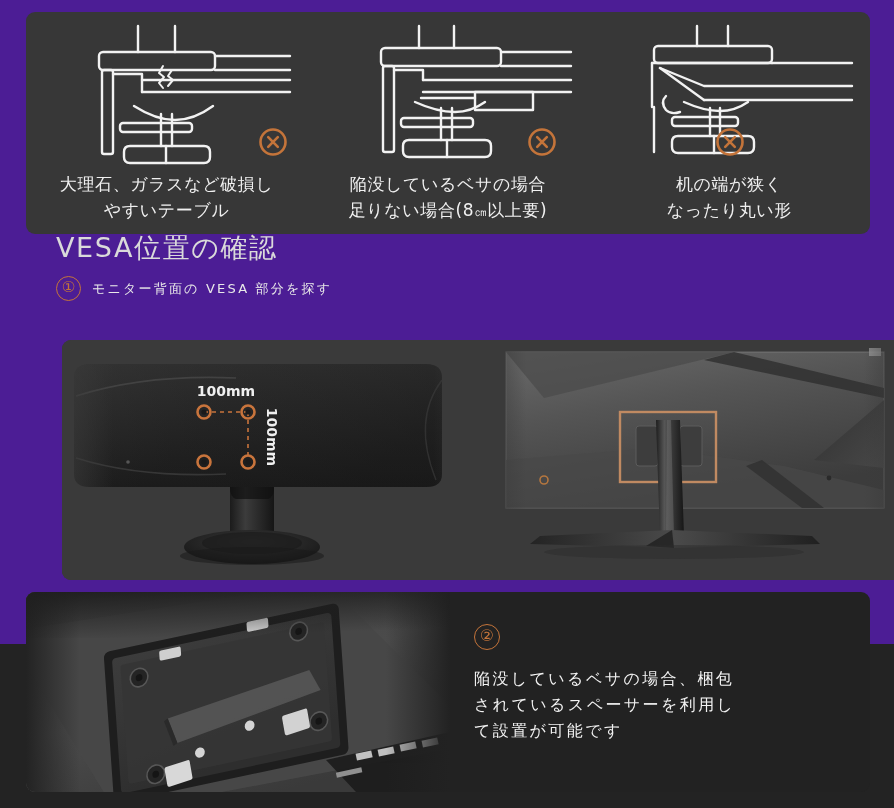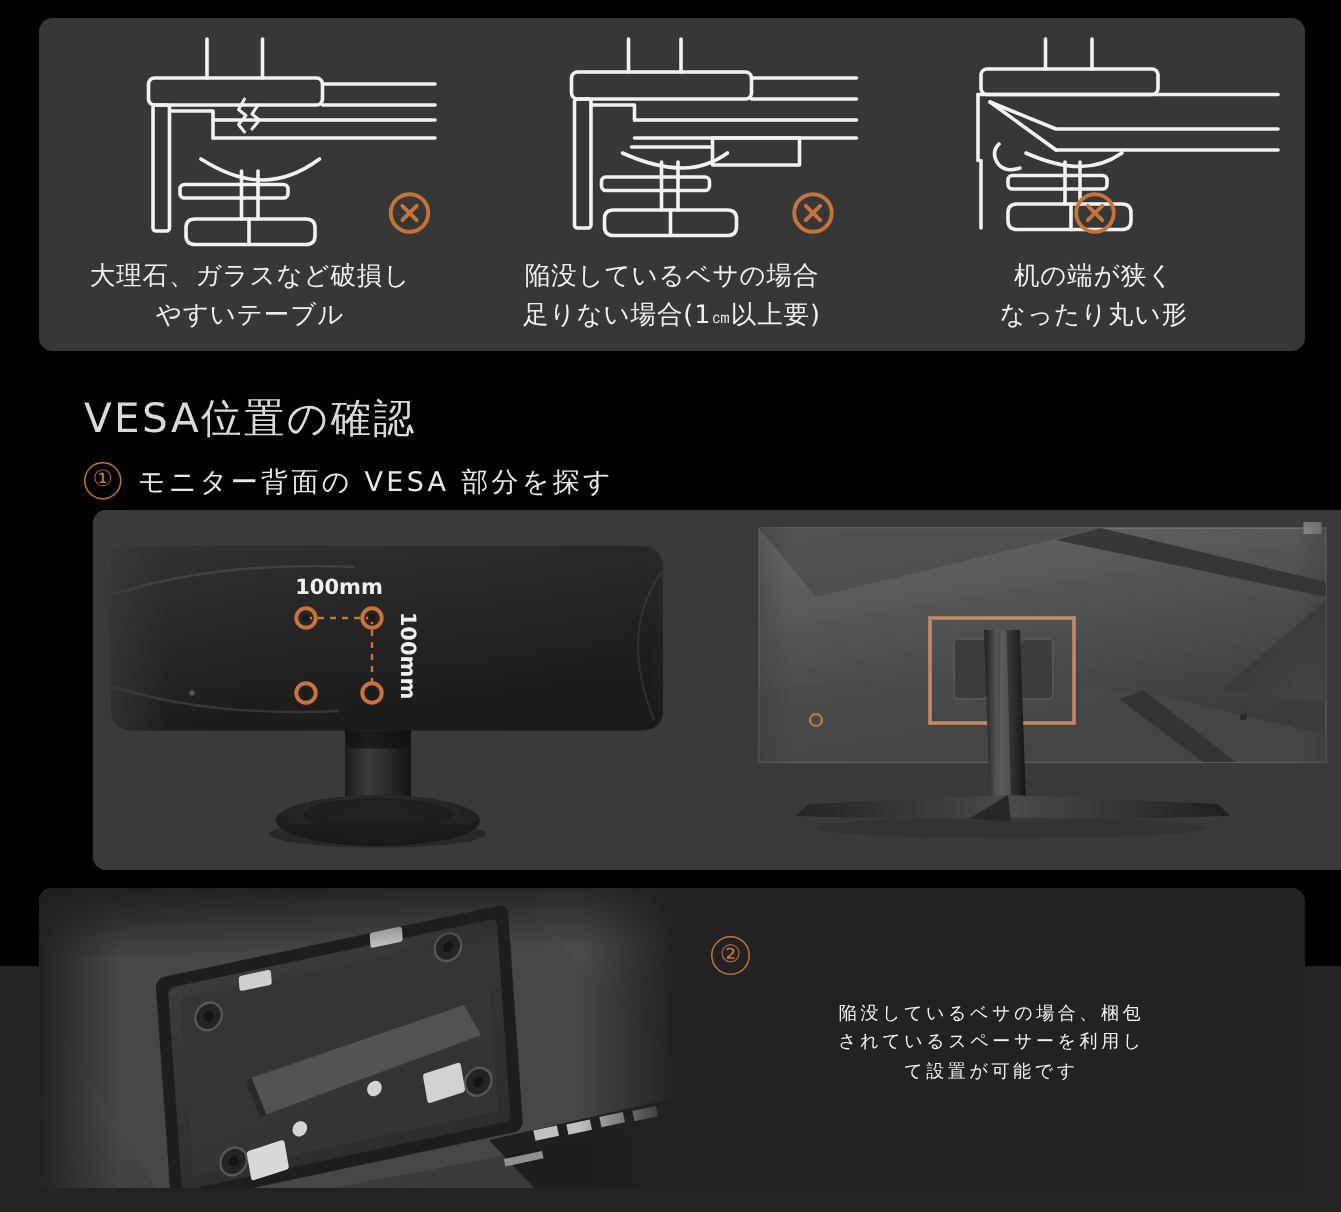--- a/index.html
+++ b/index.html
@@ -11,21 +11,21 @@
     width: 894px;
     height: 808px;
     overflow: hidden;
     font-family: "DejaVu Sans", "Liberation Sans", sans-serif;
     -webkit-font-smoothing: antialiased;
   }
   .page {
     position: relative;
     width: 894px;
     height: 644px;
-    background: #000000;
+    background: #4c1d95;
   }
 
   
   .warn-panel {
     position: absolute;
     left: 26px;
     top: 12px;
     width: 844px;
     height: 222px;
     background: #373737;
@@ -58,21 +58,21 @@
   }
   .warn-cap .sm { font-size: 13px; letter-spacing: 0; }
 
   
   .xbadge { position: absolute; }
 
   
   .heading-wrap {
     position: absolute;
     left: 56px;
-    top: 264px;
+    top: 232px;
     width: 760px;
   }
   .vesa-title {
     color: #dadada;
     font-size: 27px;
     font-weight: 400;
     letter-spacing: 1.6px;
     line-height: 1.2;
     margin: 0;
   }
@@ -89,21 +89,21 @@
     color: #c4743a;
     font-size: 15px;
     line-height: 21px;
     text-align: center;
     flex: 0 0 auto;
     margin-right: 11px;
     font-family: "DejaVu Sans", sans-serif;
   }
   .step-text {
     color: #e9e9e9;
-    font-size: 18px;
+    font-size: 13px;
     letter-spacing: 2.2px;
   }
 
   
   .mon-panel {
     position: absolute;
     left: 26px;
     top: 340px;
     width: 844px;
     height: 240px;
@@ -148,25 +148,24 @@
     border-radius: 50%;
     color: #c4743a;
     font-size: 16px;
     line-height: 22px;
     text-align: center;
     font-family: "DejaVu Sans", sans-serif;
   }
   .bot-text {
     margin-top: 16px;
     color: #f2f2f2;
-    font-size: 12px;
+    font-size: 16px;
     line-height: 1.62;
     letter-spacing: 2.4px;
     white-space: pre-line;
-    text-align: center;
   }
 </style>
 </head>
 <body>
 
 <div class="page">
 
   <div class="warn-panel">
 
     <div class="warn-cell">
@@ -238,21 +237,21 @@
             <line x1="124" y1="122" x2="124" y2="139"></line>
           </g>
         </svg>
       </div>
       <div class="xbadge" style="left:218px; top:113px;">
         <svg width="34" height="34" viewBox="0 0 34 34">
           <circle cx="17" cy="17" r="12.5" fill="none" stroke="#c4743a" stroke-width="2.6"></circle>
           <path d="M12.2 12.2 L21.8 21.8 M21.8 12.2 L12.2 21.8" stroke="#c4743a" stroke-width="2.6" stroke-linecap="round"></path>
         </svg>
       </div>
-      <div class="warn-cap"><span>陥没しているベサの場合</span><br><span>足りない場合(1</span><span class="sm">㎝</span><span>以上要)</span></div>
+      <div class="warn-cap"><span>陥没しているベサの場合</span><br><span>足りない場合(8</span><span class="sm">㎝</span><span>以上要)</span></div>
     </div>
 
     <div class="warn-cell">
       <div class="warn-art">
         <svg width="250" height="148" viewBox="0 0 250 148">
           <g fill="none" stroke="#f2f2f2" stroke-width="2.4" stroke-linejoin="round" stroke-linecap="round">
             <line x1="93" y1="8" x2="93" y2="28"></line>
             <line x1="124" y1="8" x2="124" y2="28"></line>
             <rect x="50" y="28" width="118" height="17" rx="4"></rect>
 

